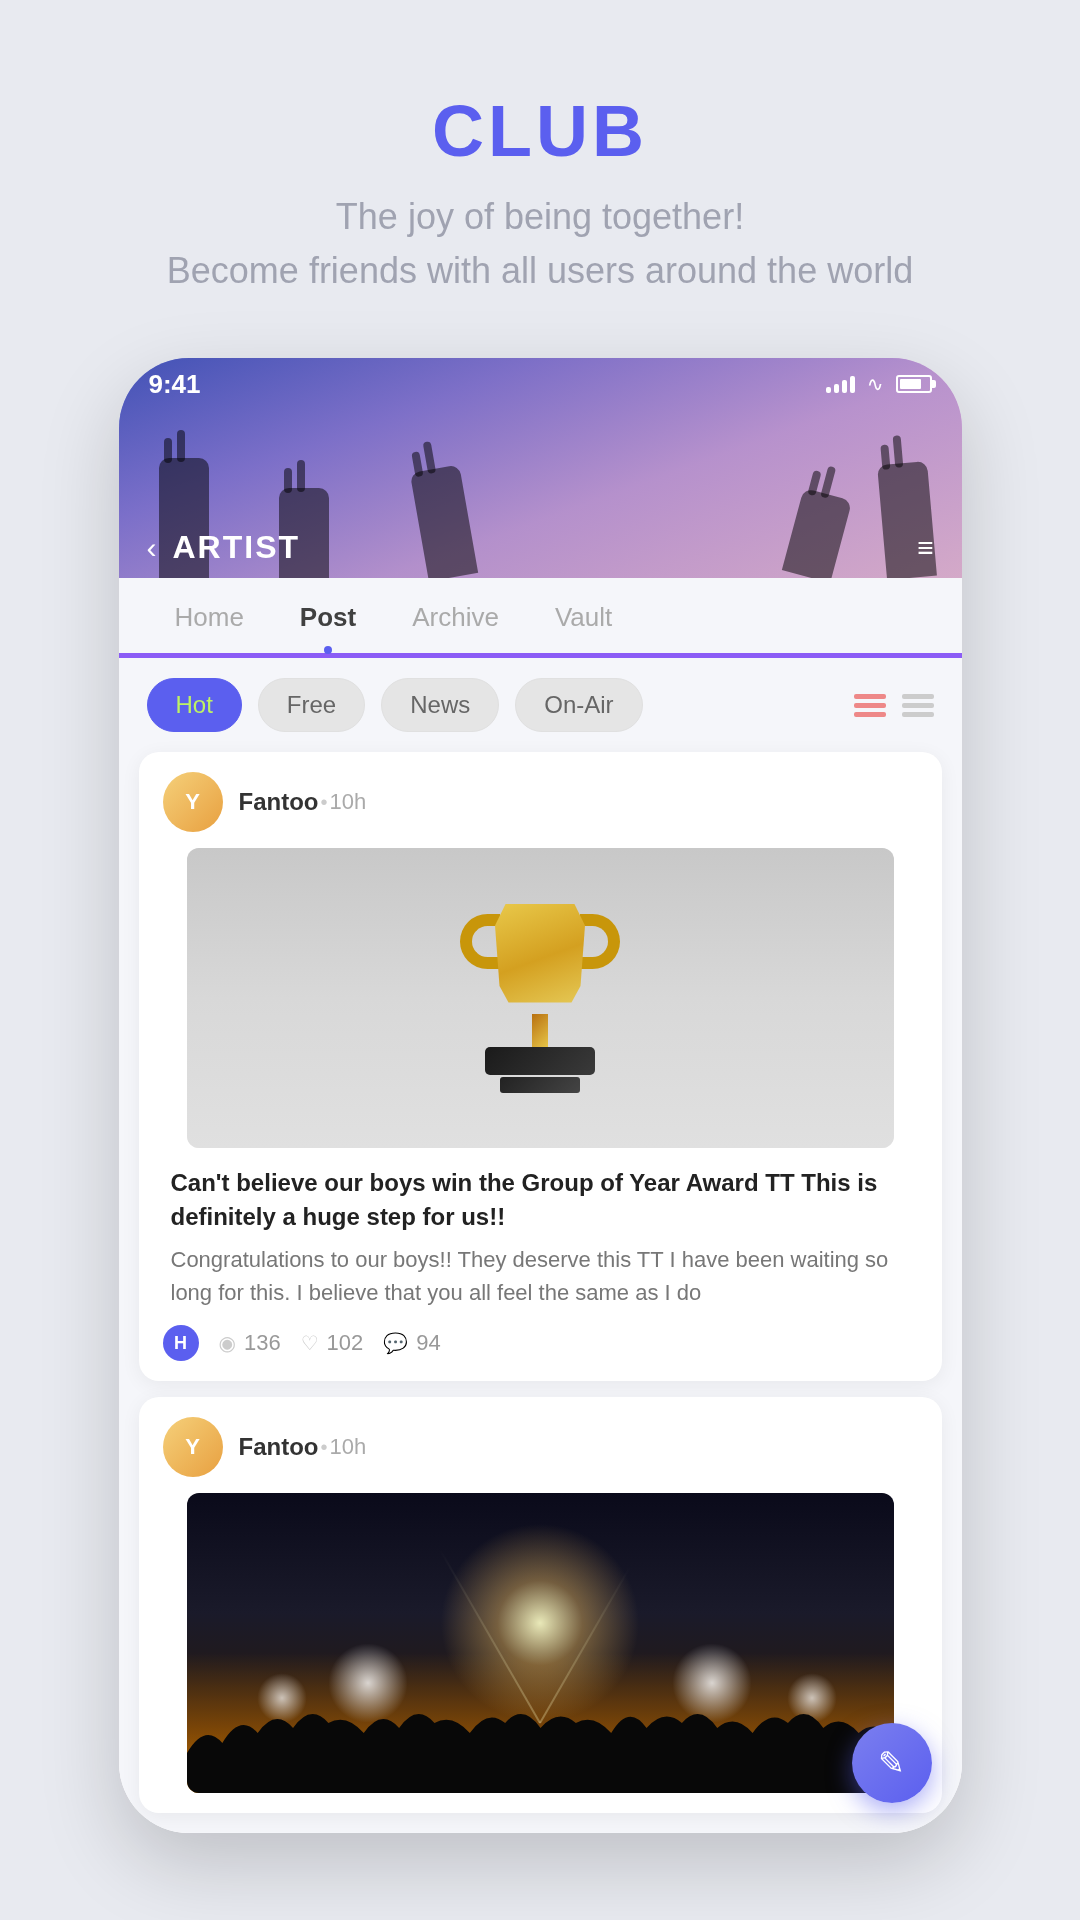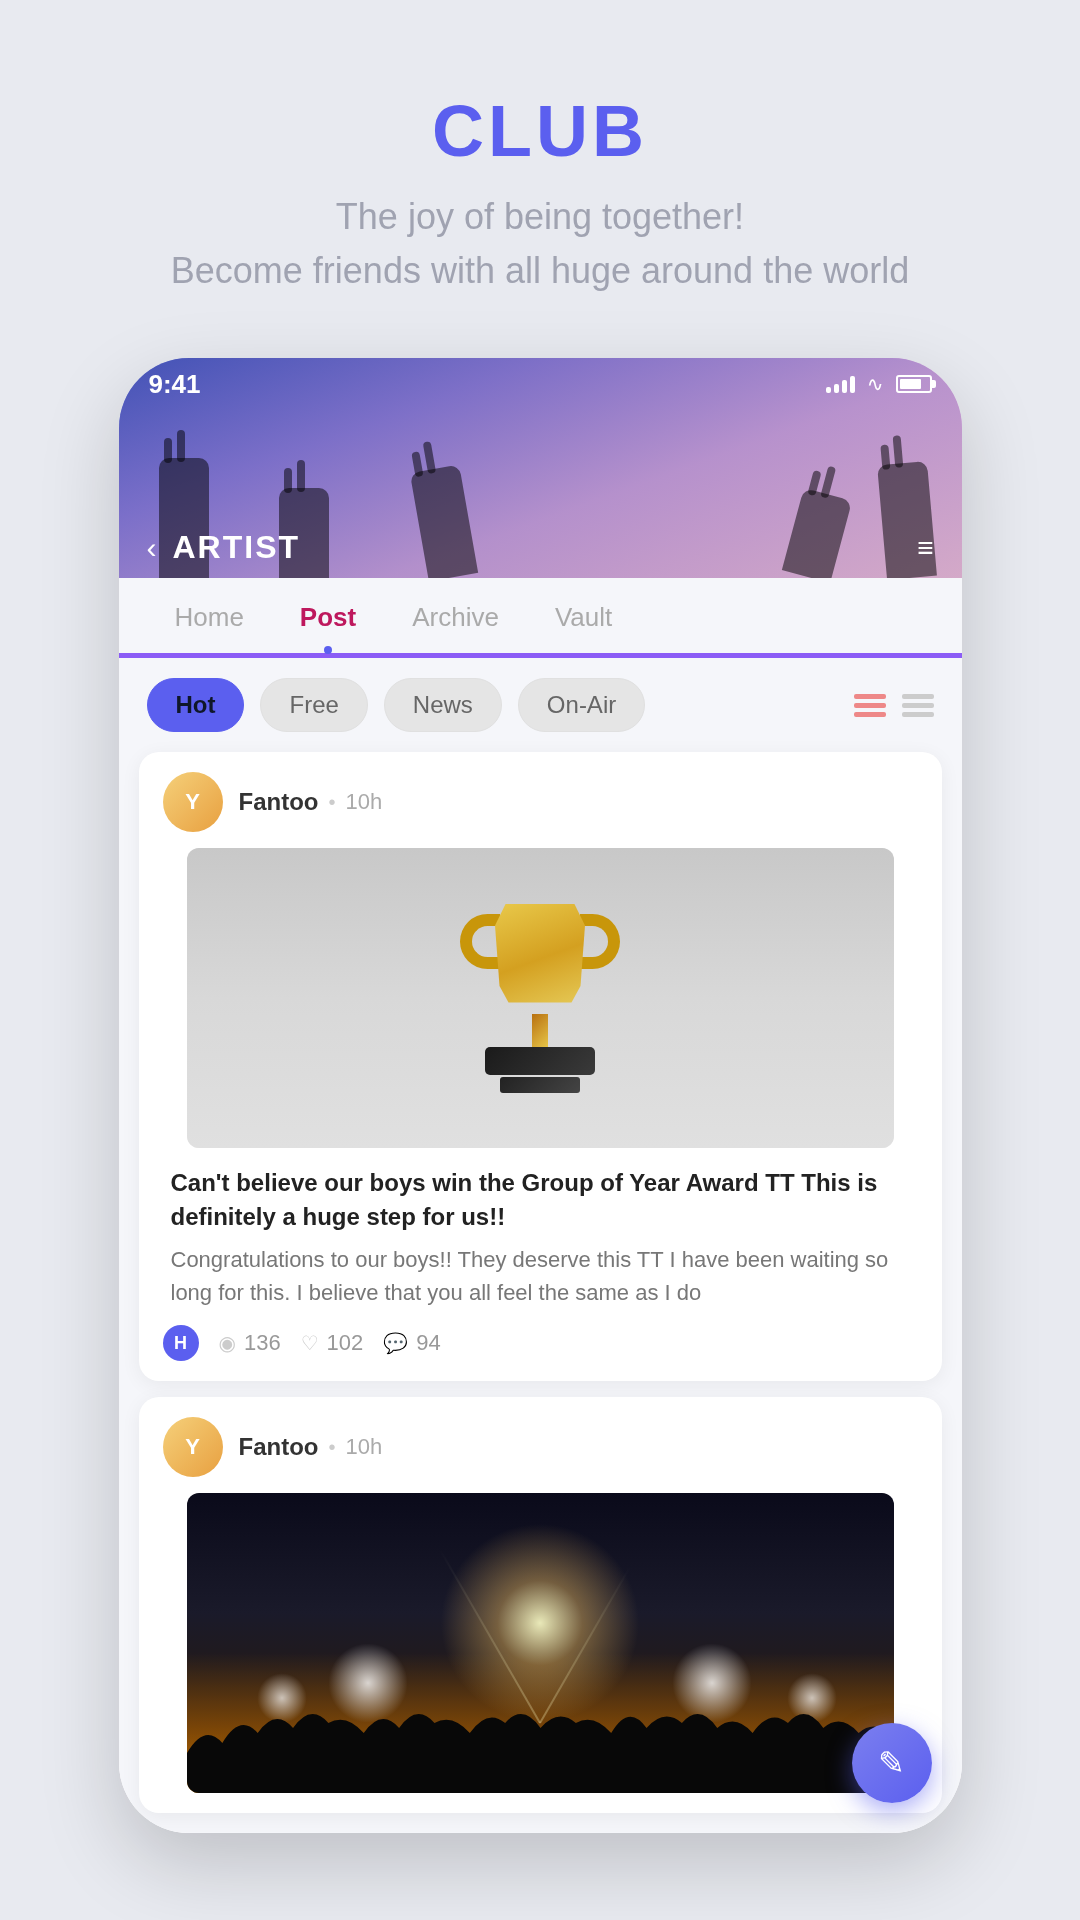--- a/index.html
+++ b/index.html
@@ -216,21 +216,21 @@
 
     .tab-item {
       padding: 24px 28px 20px;
       font-size: 26px;
       color: #aaa;
       cursor: pointer;
       position: relative;
     }
 
     .tab-item.active {
-      color: #be185d;
+      color: #404040;
       font-weight: 600;
     }
 
     .tab-item.active::after {
       content: '';
       position: absolute;
       bottom: -1px;
       left: 50%;
       transform: translateX(-50%);
       width: 8px;
@@ -252,23 +252,22 @@
       border-radius: 30px;
       font-size: 24px;
       cursor: pointer;
       border: 1.5px solid #e0e0e0;
       color: #666;
       background: #e5e5e5;
     }
 
     .filter-chip.active {
       background: #5b5fef;
-      color: #0f172a;
+      color: #bef264;
       border-color: #5b5fef;
-      font-weight: bold;
     }
 
     .filter-spacer { flex: 1; }
 
     .view-icons {
       display: flex;
       gap: 16px;
       align-items: center;
     }
 
@@ -333,21 +332,21 @@
       justify-content: center;
       font-size: 22px;
       font-weight: 700;
       color: white;
       flex-shrink: 0;
     }
 
     .post-meta {
       display: flex;
       align-items: center;
-      gap: 10px;
+      gap: 2px;
     }
 
     .post-author {
       font-size: 24px;
       font-weight: 600;
       color: #333;
     }
 
     .post-dot {
       color: #ccc;
@@ -479,21 +478,21 @@
       position: relative;
     }
   </style>
 </head>
 <body>
 
 <h1 class="page-title">CLUB</h1>
 
 <p class="page-subtitle">
   <span>The joy of being together!</span><br>
-  <span>Become friends with all huge around the world</span>
+  <span>Become friends with all users around the world</span>
 </p>
 
 <div class="phone-frame">
 
   <div class="phone-header">
     <div class="phone-header-bg"></div>
 
     <div class="hands-decoration">
       <div class="hand" style="height:120px; left:40px; position:absolute; bottom:0"></div>
       <div class="hand" style="height:90px; left:160px; position:absolute; bottom:0"></div>

